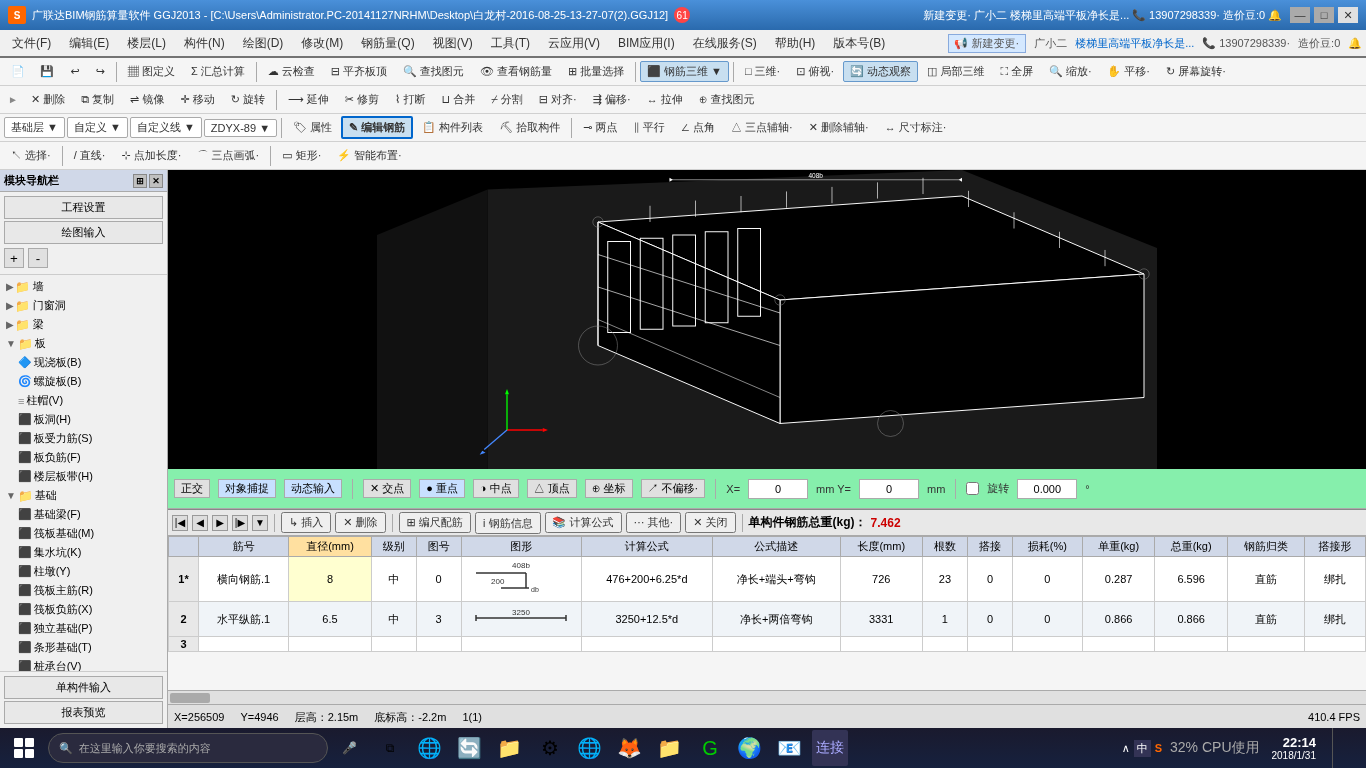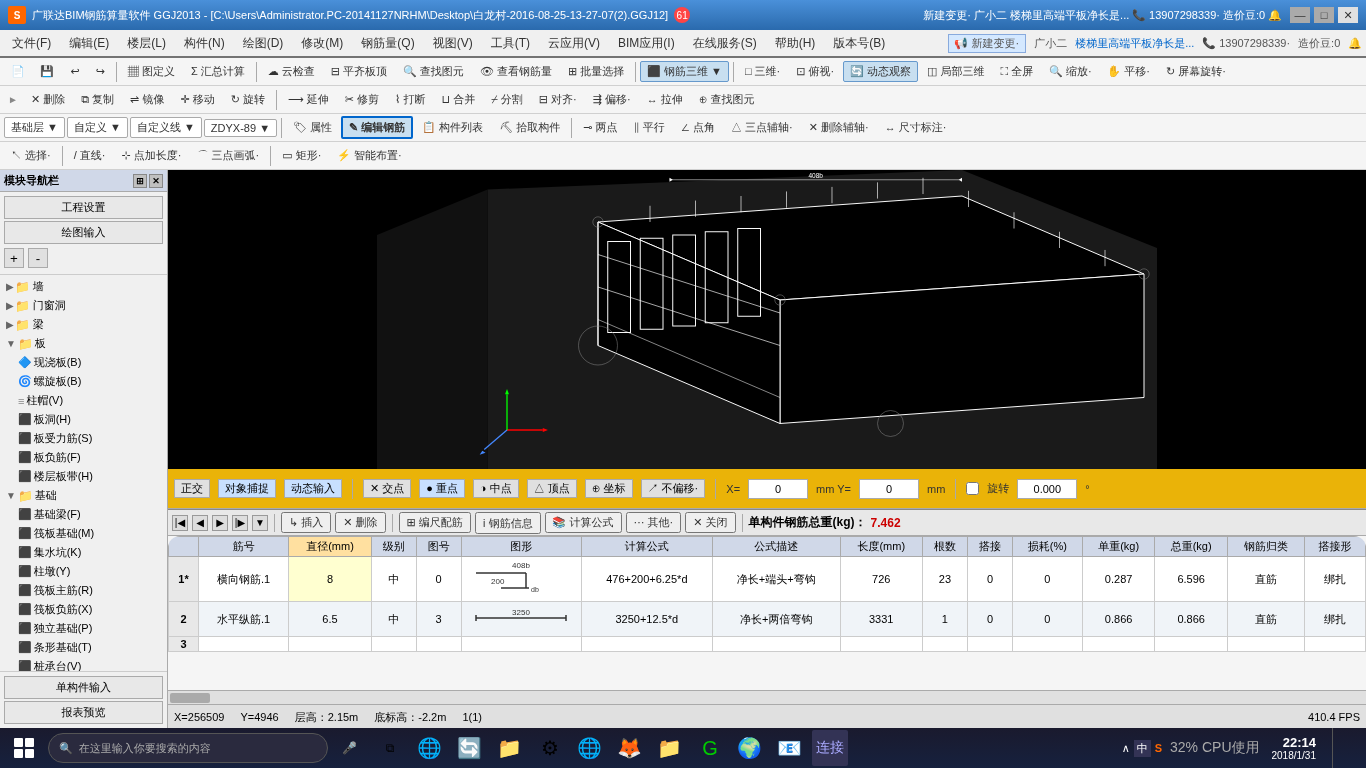--- a/index.html
+++ b/index.html
@@ -91,21 +91,21 @@
 
     
     #bottom-toolbar {
       height: 26px; background: #e8e8e8; border-bottom: 1px solid #aaa;
       display: flex; align-items: center; padding: 0 4px; gap: 4px;
     }
     .bt-btn { padding: 1px 6px; font-size: 11px; cursor: pointer; white-space: nowrap; color: #333; }
     .bt-separator { width: 1px; height: 18px; background: #aaa; margin: 0 2px; }
 
     
-    #steel-table { flex: 1; overflow: auto; border-radius: 12px; }
+    #steel-table { flex: 1; overflow: auto; }
     table { width: 100%; border-collapse: collapse; font-size: 11px; }
     th { background: #d0d8e8; border: 1px solid #aaa; padding: 2px 4px; text-align: center; white-space: nowrap; font-weight: normal; position: sticky; top: 0; }
     td { border: 1px solid #ccc; padding: 1px 4px; text-align: center; white-space: nowrap; }
     tr:nth-child(even) td { background: #f0f4f8; }
     tr:nth-child(odd) td { background: #fff; }
     .row-num { background: #e8e8e8 !important; font-weight: bold; }
     .cell-diameter { background: #ffffd0 !important; }
 
     
     #hscrollbar {
@@ -163,21 +163,21 @@
     
     #status-row {
       height: 26px; background: #e0e0e0; border-top: 1px solid #aaa;
       display: flex; align-items: center; padding: 0 6px; gap: 16px; font-size: 11px;
       border-bottom: 1px solid #aaa;
     }
     .nav-btn { width: 16px; height: 16px; background: #ddd; border: 1px solid #999; cursor: pointer; display: flex; align-items: center; justify-content: center; font-size: 10px; }
 
     
     #input-row {
-      height: 40px; background: #eab308; border-bottom: 1px solid #aaa;
+      height: 40px; background: #86efac; border-bottom: 1px solid #aaa;
       display: flex; align-items: center; padding: 0 6px; gap: 8px; font-size: 11px;
     }
     .coord-label { font-size: 11px; color: #333; }
     .coord-input { width: 60px; height: 20px; border: 1px solid #aaa; padding: 0 4px; font-size: 11px; text-align: center; }
     .angle-input { width: 60px; height: 20px; border: 1px solid #aaa; padding: 0 4px; font-size: 11px; text-align: center; }
     .small-btn { padding: 1px 6px; background: #e0e0e0; border: 1px solid #aaa; cursor: pointer; font-size: 11px; }
 
   </style>
 </head>
 <body>

